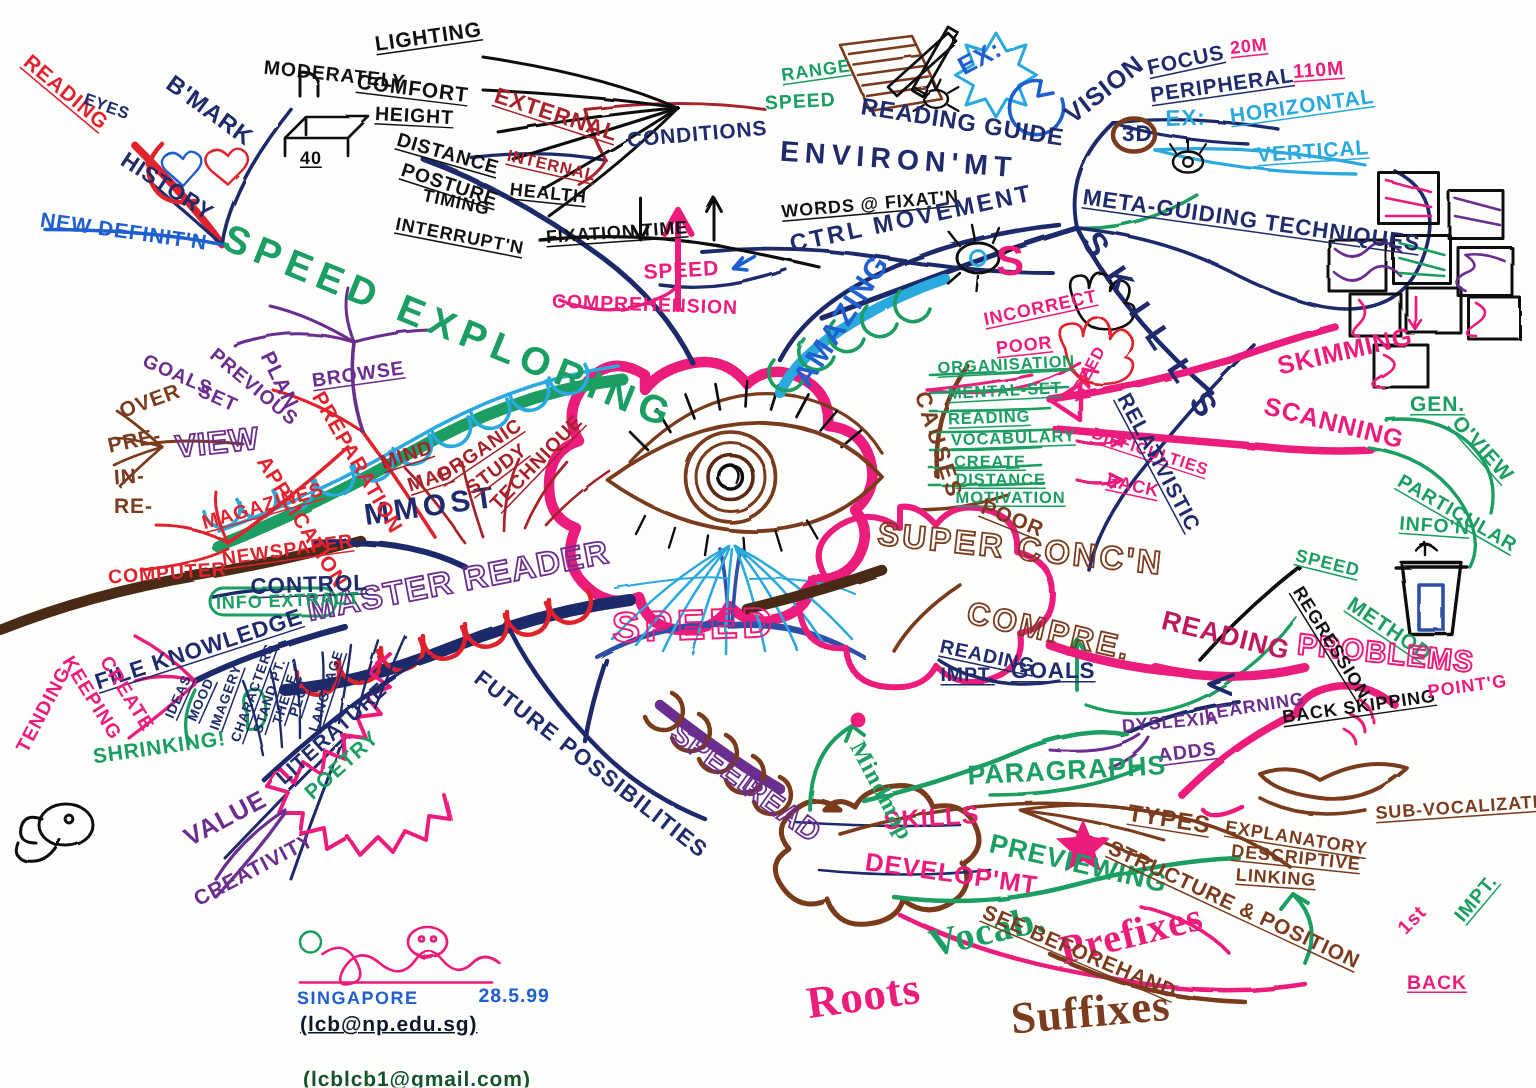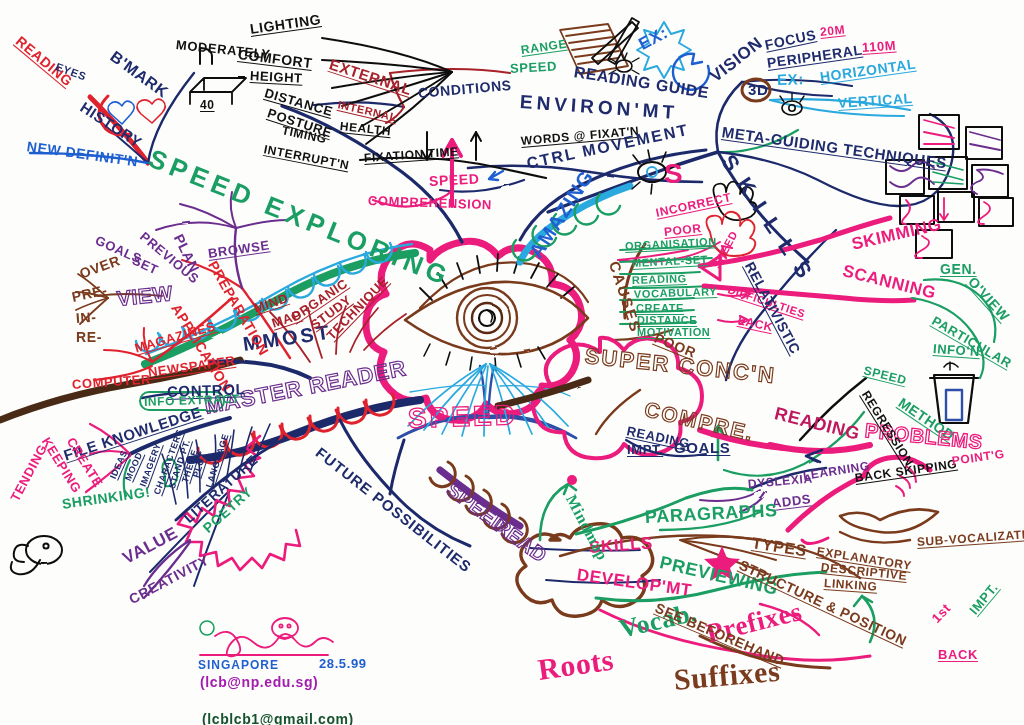--- a/index.html
+++ b/index.html
@@ -545,16 +545,16 @@
 <div class="lbl" style="left:186px;top:513px;font-size:14px;color:#1f2b6c;transform:rotate(-42deg);">LITERATURE</div>
 <div class="lbl" style="left:205px;top:523px;font-size:14px;color:#1a9e63;transform:rotate(-42deg);">POETRY</div>
 <div class="lbl" style="left:124px;top:551px;font-size:17px;color:#6b2d8e;transform:rotate(-28deg);">VALUE</div>
 <div class="lbl" style="left:130px;top:593px;font-size:14px;color:#6b2d8e;transform:rotate(-28deg);">CREATIVITY</div>
 <div class="lbl" style="left:318px;top:443px;font-size:15px;color:#1f2b6c;letter-spacing:1px;transform:rotate(38deg);">FUTURE POSSIBILITIES</div>
 
 <div class="lbl hollowpink" style="left:408px;top:405px;font-size:28px;letter-spacing:3px;transform:rotate(-2deg);">SPEED</div>
 
 <div class="lbl sig" style="left:198px;top:659px;font-size:12px;color:#1f5fd0;letter-spacing:1px;">SINGAPORE</div>
 <div class="lbl sig" style="left:288px;top:657px;font-size:13px;color:#1f5fd0;margin-left:31px;">28.5.99</div>
-<div class="lbl sig" style="left:200px;top:675px;font-size:14px;color:#a21caf;">(lcb@np.edu.sg)</div>
+<div class="lbl sig" style="left:200px;top:675px;font-size:14px;color:#0f172a;text-decoration:underline;">(lcb@np.edu.sg)</div>
 <div class="lbl sig" style="left:202px;top:712px;font-size:14px;color:#14532d;">(lcblcb1@gmail.com)</div>
 
 </div>
 
 </body></html>

